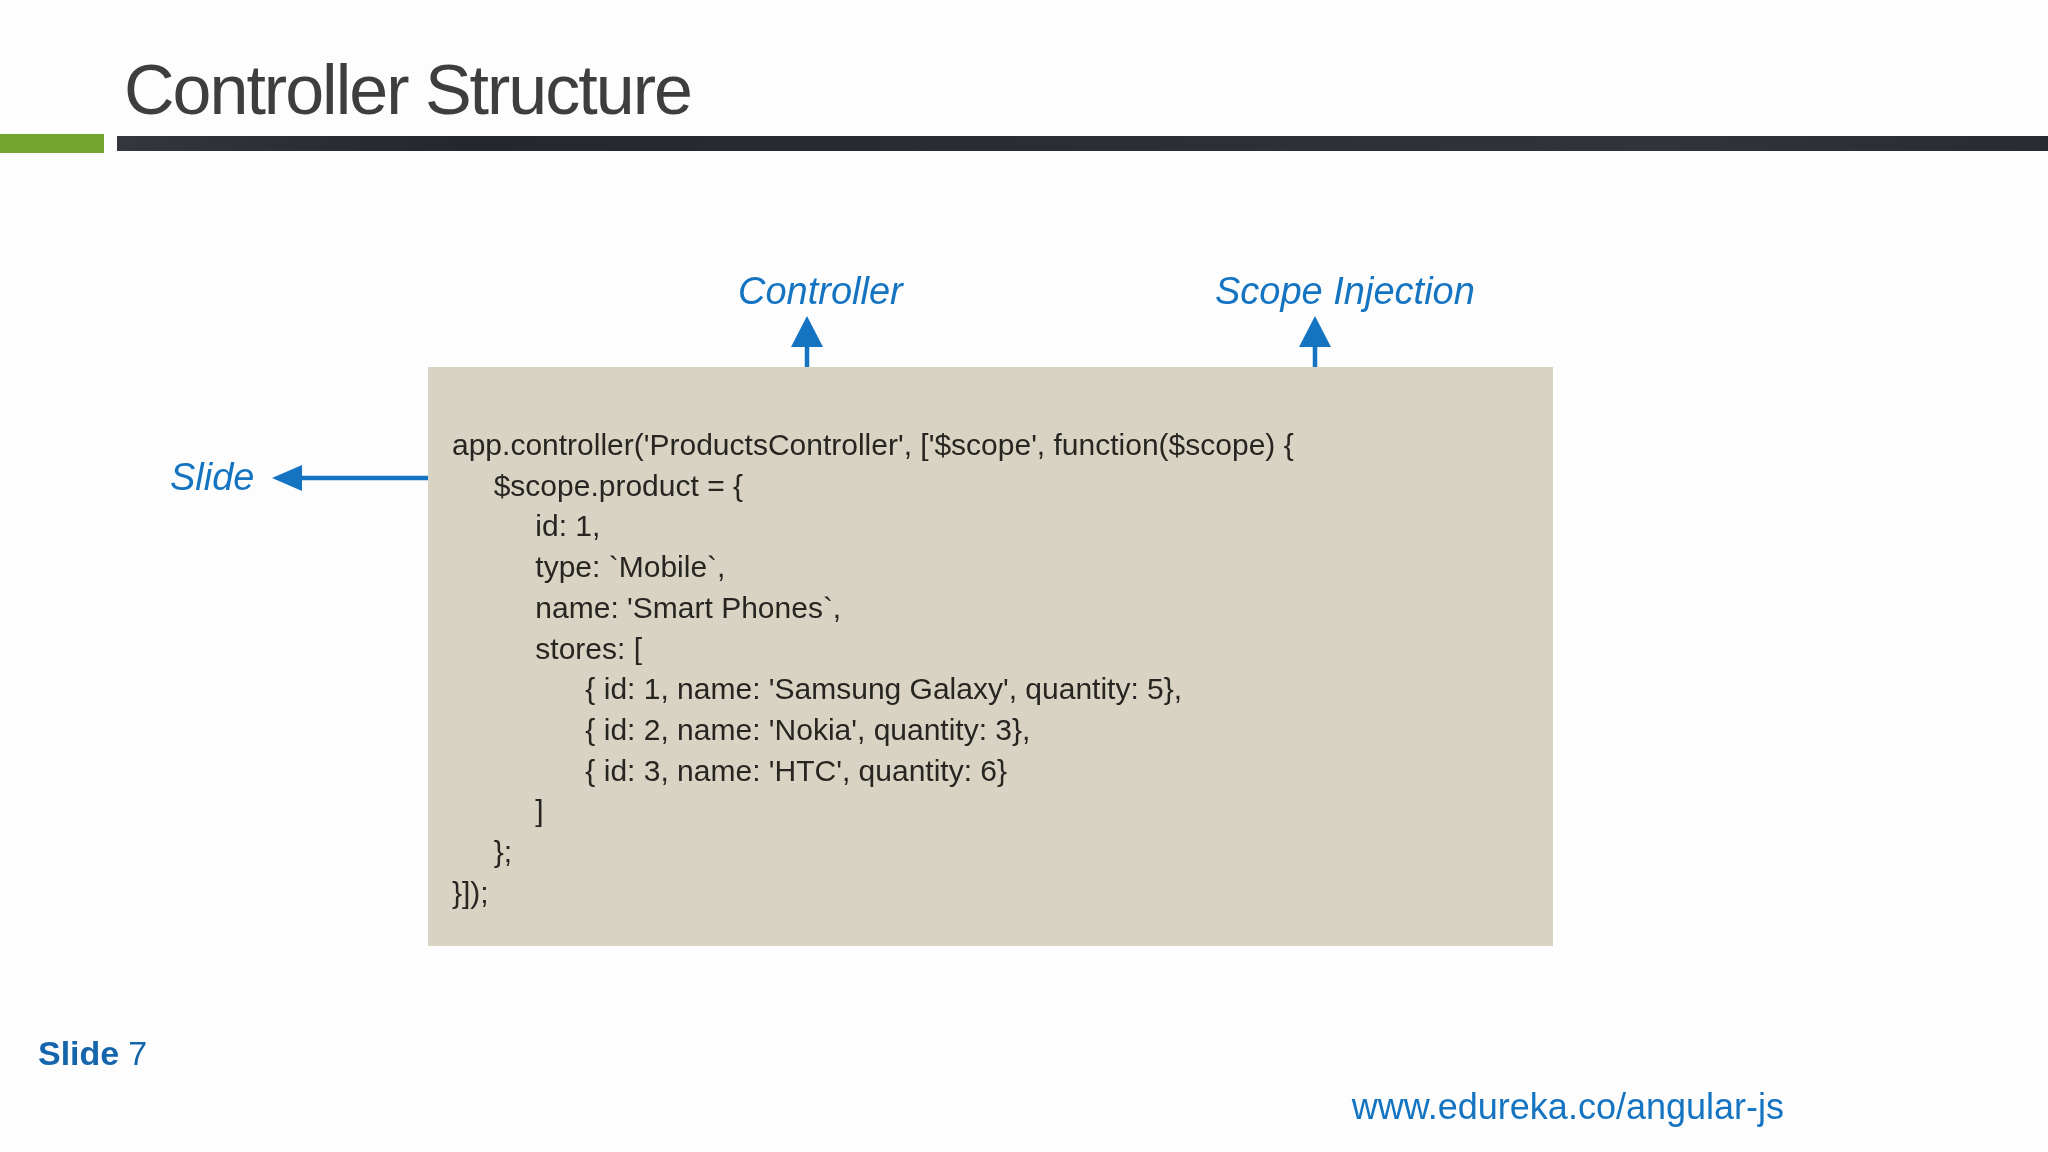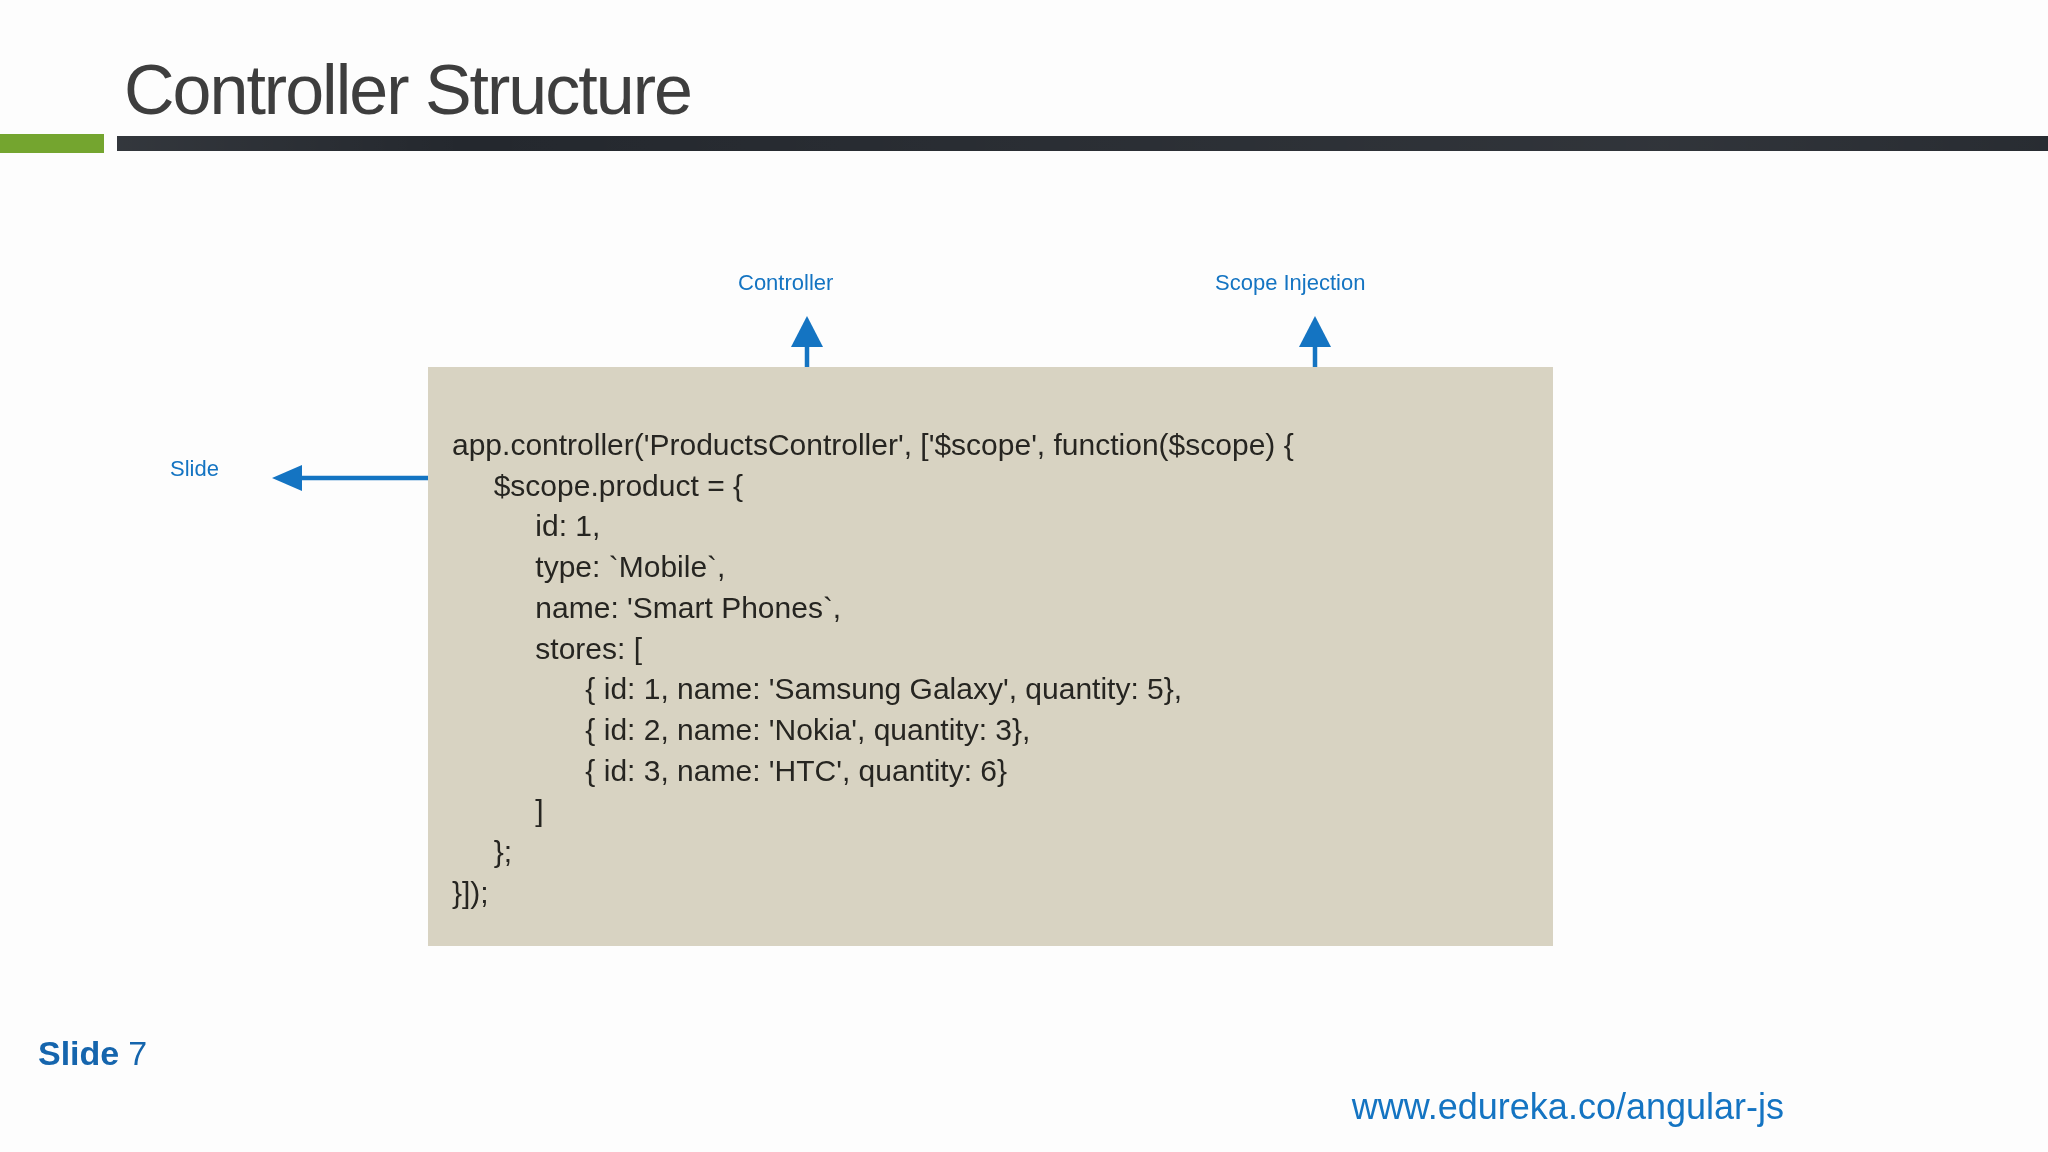--- a/index.html
+++ b/index.html
@@ -32,23 +32,24 @@
     background:var(--green-bar,#74a52f);
   }
   .bar-dark{
     position:absolute;left:117px;top:136px;width:1931px;height:15px;
     background:var(--dark-bar,#24282e);
     background-image:linear-gradient(90deg, rgba(255,255,255,0.07), rgba(255,255,255,0) 18%, rgba(255,255,255,0.06) 80%, rgba(255,255,255,0.02));
   }
 
   .annotation-label{
     position:absolute;
-    font-size:22px;
+    font-size:38px;
     color:var(--accent-blue,#1474c2);
     white-space:nowrap;
+    font-style:italic;
   }
   .label-controller{left:738px;top:270px;}
   .label-scope{left:1215px;top:270px;}
   .label-model{left:170px;top:456px;}
 
   .arrow{position:absolute;}
   .arrow line{stroke:var(--accent-blue,#1474c2);stroke-width:4.5;}
   .arrow polygon{fill:var(--accent-blue,#1474c2);}
   .arrow-controller{left:789px;top:314px;}
   .arrow-scope{left:1297px;top:314px;}

